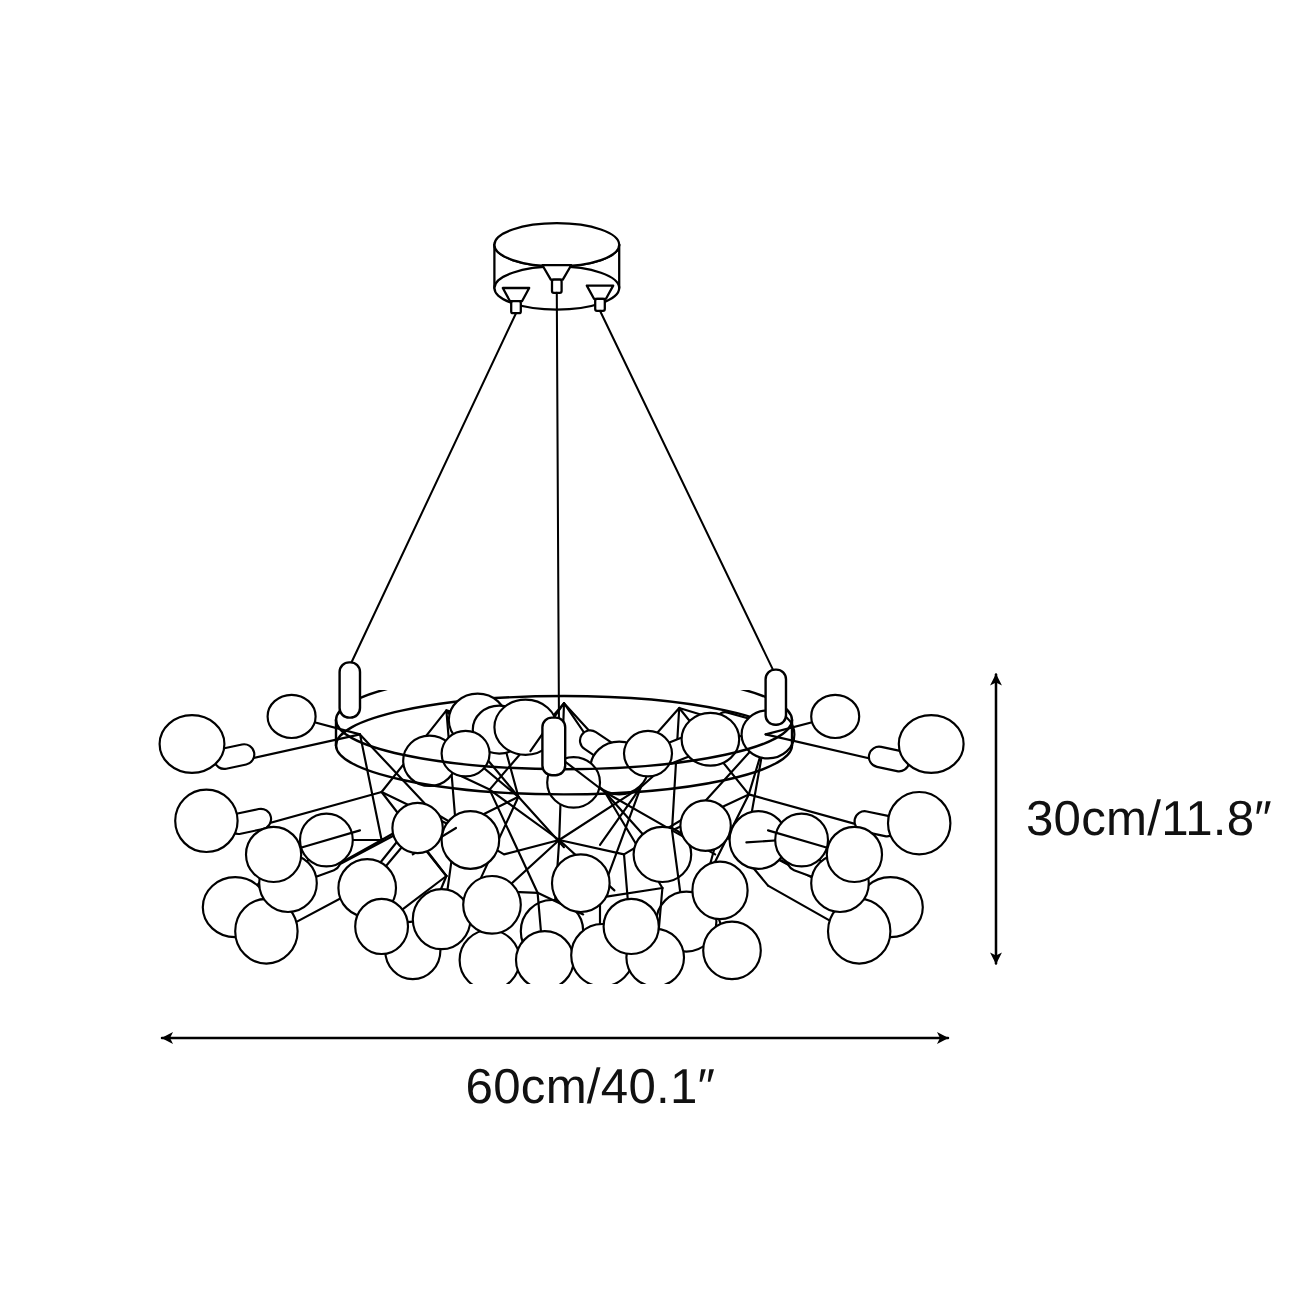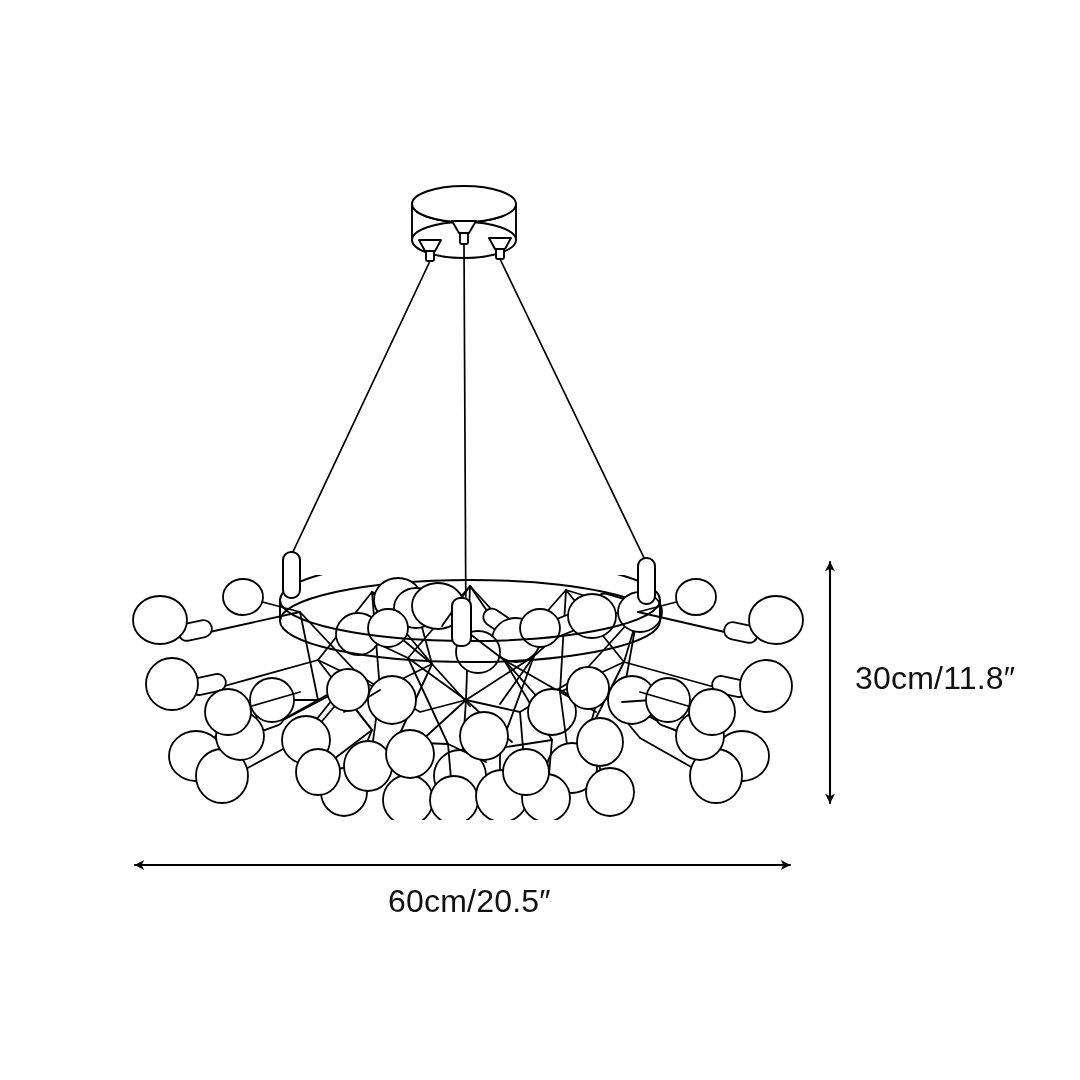--- a/index.html
+++ b/index.html
@@ -23,21 +23,21 @@
     position: absolute;
     inset: 0;
     width: 1080px;
     height: 1080px;
     display: block;
   }
   .dim-label {
     position: absolute;
     color: #111111;
     font-family: "Liberation Sans", sans-serif;
-    font-size: 32px;
+    font-size: 41px;
     letter-spacing: 0.2px;
     white-space: nowrap;
     line-height: 1;
   }
   #label-height {
     left: 855px;
     top: 662px;
   }
   #label-width {
     left: 388px;
@@ -323,15 +323,15 @@
       <g stroke-width="2.1">
         <line x1="830" y1="562" x2="830" y2="803" marker-start="url(#arrHead)" marker-end="url(#arrHead)"></line>
         <line x1="135" y1="865" x2="790" y2="865" marker-start="url(#arrHead)" marker-end="url(#arrHead)"></line>
       </g>
 
     </g>
   </svg>
 
   <div class="dim-label" id="label-height">30cm/11.8″</div>
 
-  <div class="dim-label" id="label-width">60cm/20.5″</div>
+  <div class="dim-label" id="label-width">60cm/40.1″</div>
 
 </div>
 
 </body></html>

